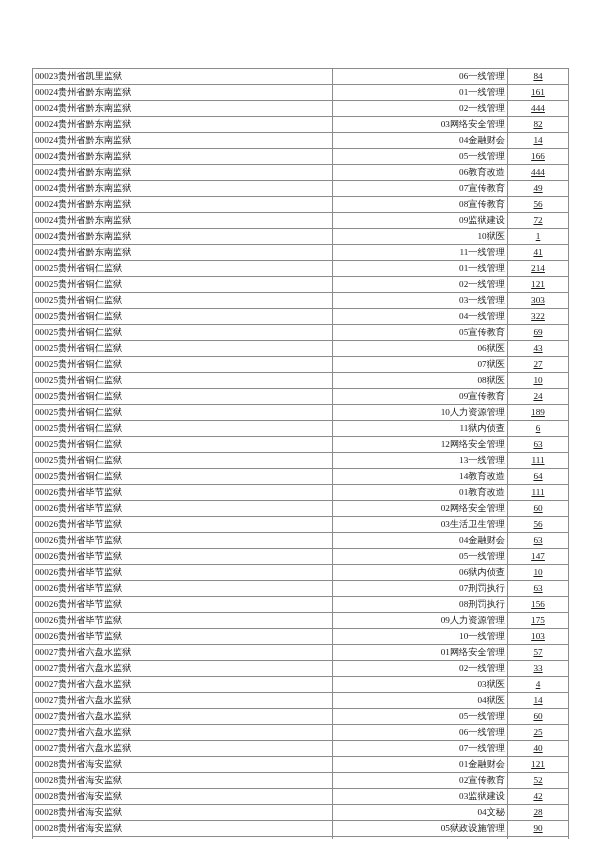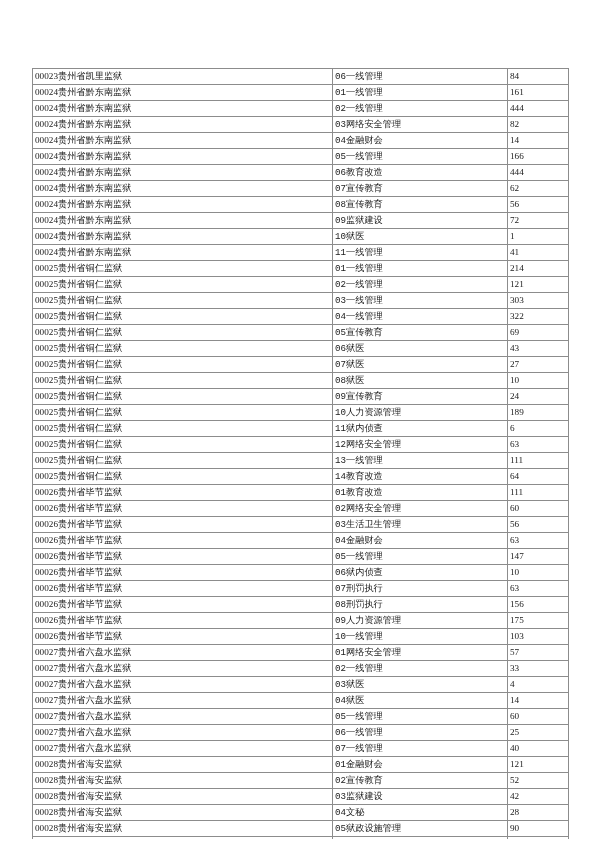--- a/index.html
+++ b/index.html
@@ -46,27 +46,27 @@
     white-space: nowrap;
     overflow: hidden;
     vertical-align: middle;
     background: #ffffff;
   }
   td.cell-name {
     text-align: left;
     letter-spacing: 0px;
   }
   td.cell-cat {
-    text-align: left;
-    font-family: Liberation Mono, monospace;
+    text-align: right;
   }
   td.cell-val {
-    text-align: left;
+    text-align: center;
     padding-right: 3px;
     font-variant-numeric: tabular-nums;
+    text-decoration: underline;
   }
   
   table.report {
     border: 1px solid #6f6f6f;
   }
 </style>
 </head>
 <body>
 
 <div class="page">
@@ -109,21 +109,21 @@
             <td class="cell-val">166</td>
           </tr>
           <tr>
             <td class="cell-name">00024贵州省黔东南监狱</td>
             <td class="cell-cat">06教育改造</td>
             <td class="cell-val">444</td>
           </tr>
           <tr>
             <td class="cell-name">00024贵州省黔东南监狱</td>
             <td class="cell-cat">07宣传教育</td>
-            <td class="cell-val">62</td>
+            <td class="cell-val">49</td>
           </tr>
           <tr>
             <td class="cell-name">00024贵州省黔东南监狱</td>
             <td class="cell-cat">08宣传教育</td>
             <td class="cell-val">56</td>
           </tr>
           <tr>
             <td class="cell-name">00024贵州省黔东南监狱</td>
             <td class="cell-cat">09监狱建设</td>
             <td class="cell-val">72</td>

